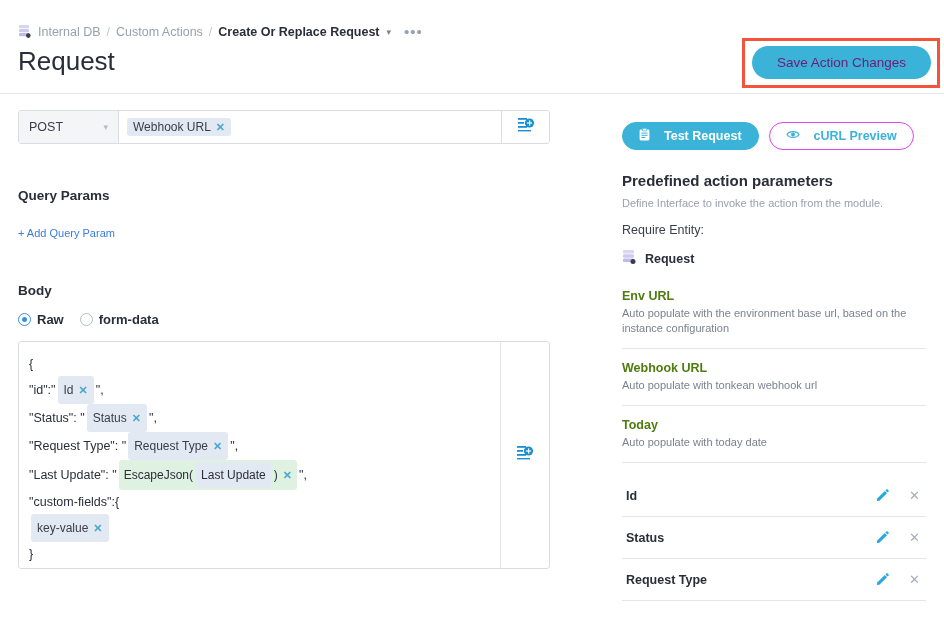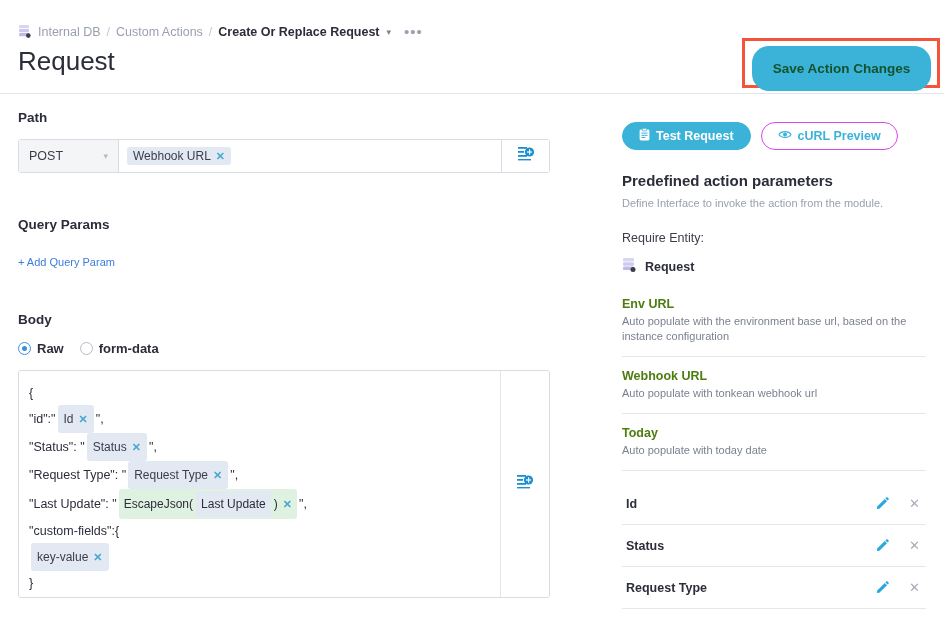--- a/index.html
+++ b/index.html
@@ -37,25 +37,25 @@
   }
 
   .save-highlight {
     position: absolute; left: 742px; top: 38px;
     width: 198px; height: 50px;
     border: 3px solid #f4543c;
     background: #ffffff;
   }
   .save-btn {
     position: absolute; left: 752px; top: 46px;
-    width: 179px; height: 45px;
-    background: #3bb3d9; color: #14532d;
+    width: 179px; height: 33px;
+    background: #3bb3d9; color: #701a75;
     border: none; border-radius: 17px;
     font-family: "Liberation Sans", sans-serif;
-    font-size: 13.5px; font-weight: bold;
+    font-size: 13.5px; font-weight: normal;
     cursor: pointer;
   }
 
   
   .left-col { position: absolute; left: 18px; top: 110px; width: 532px; }
   .section-label {
     font-size: 13.5px; font-weight: bold; color: #2b2d3a;
     margin: 0 0 14px 0;
   }
 
@@ -134,29 +134,29 @@
   .formula-x { color: #4aa8cf; font-size: 11px; font-weight: bold; cursor: pointer; margin-left: 2px; }
   .editor-side {
     width: 48px; display: flex; align-items: center; justify-content: center;
     cursor: pointer;
   }
 
   
   .right-col { position: absolute; left: 622px; top: 122px; width: 304px; }
   .pill-row { display: flex; gap: 10px; margin-bottom: 22px; }
   .pill {
-    display: inline-flex; align-items: center; justify-content: center; gap: 6px;
+    display: inline-flex; align-items: center; justify-content: center; gap: 14px;
     height: 28px; padding: 0 16px; border-radius: 14px;
     font-size: 12.5px; font-weight: bold; cursor: pointer;
   }
   .pill-filled { background: #3bb3d9; color: #fff; border: 1px solid #3bb3d9; }
   .pill-outline { background: #fff; color: #3bb3d9; border: 1px solid #d946ef; }
 
   .panel-title { font-size: 15px; font-weight: bold; color: #2b2d3a; margin: 0 0 7px 0; }
-  .panel-sub { font-size: 11px; color: #9aa0b0; margin: 0 0 20px 0; line-height: 15px; }
+  .panel-sub { font-size: 11px; color: #9aa0b0; margin: 0 0 12px 0; line-height: 15px; }
   .require-label { font-size: 12.5px; color: #3a3d4a; margin-bottom: 12px; }
   .entity-row { display: flex; align-items: center; gap: 8px; margin-bottom: 20px; }
   .entity-name { font-size: 12.5px; font-weight: bold; color: #2b2d3a; }
 
   .param-item { padding-bottom: 12px; border-bottom: 1px solid #e3e6ea; margin-bottom: 12px; }
   .param-name { font-size: 12.5px; font-weight: bold; color: #4d7c0f; margin-bottom: 3px; }
   .param-desc { font-size: 11px; color: #7b8190; line-height: 15px; }
 
   .field-row {
     display: flex; align-items: center; justify-content: space-between;
@@ -194,21 +194,20 @@
 
   <div class="save-highlight"></div>
   <button class="save-btn">Save Action Changes</button>
 
   <div class="header-divider"></div>
 </div>
 
 <div class="left-col">
 
   
-  <div class="section-label">Path</div>
   <div class="path-row">
     <div class="method-select">
       <span>POST</span>
       <span class="method-caret">▾</span>
     </div>
     <div class="path-field">
       <span class="tag">
         <span>Webhook URL</span>
         <span class="tag-x">✕</span>
       </span>

